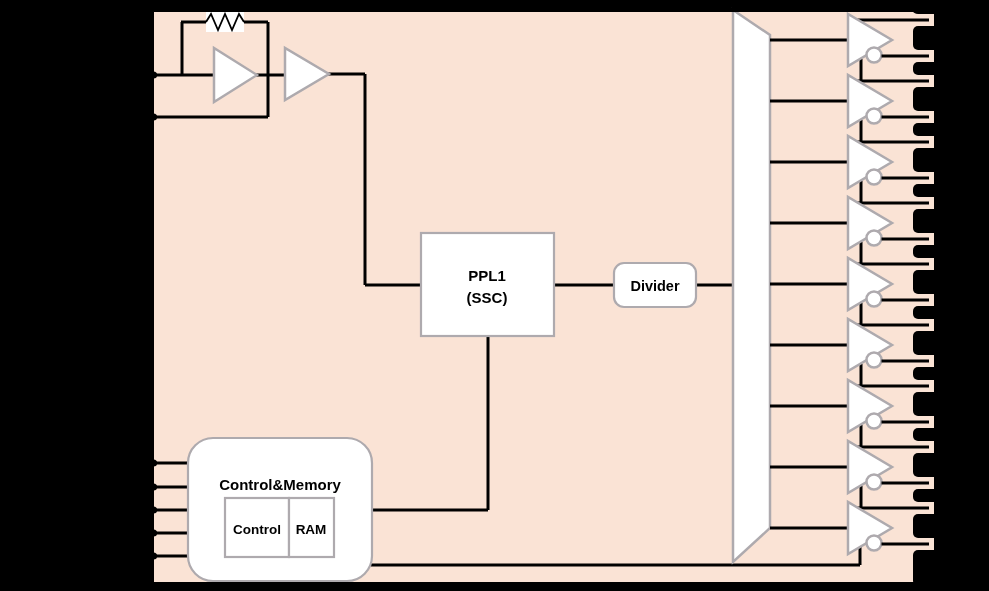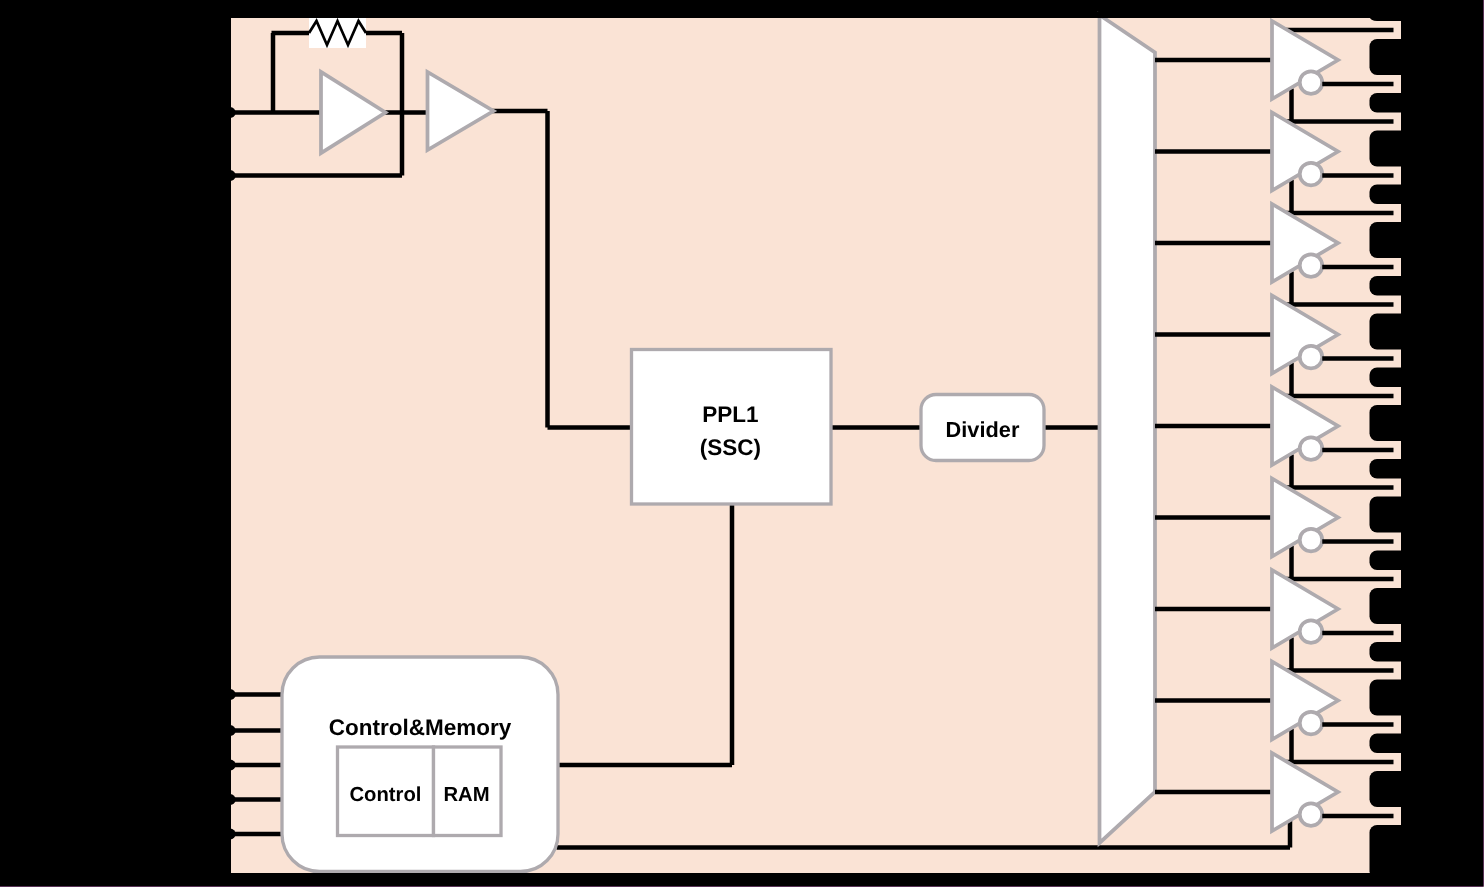--- a/index.html
+++ b/index.html
@@ -1,16 +1,16 @@
 <!DOCTYPE html>
 <html><head>
 <meta charset="utf-8">
 <style>
   html,body{margin:0;padding:0;background:#000;}
-  .stage{position:relative;width:989px;height:591px;background:#d946ef;overflow:hidden;
+  .stage{position:relative;width:989px;height:591px;background:#be185d;overflow:hidden;
          font-family:"Liberation Sans",sans-serif;}
   svg text{font-family:"Liberation Sans",sans-serif;font-weight:bold;fill:#000;}
 </style>
 <style>.shape{fill:#FFFFFF;stroke:#AEAAAE;stroke-width:2.5;}.sw2{stroke-width:2.2;}</style></head>
 <body>
 
 <div class="stage">
 <svg width="989" height="591" viewBox="0 0 989 591">
 
   <rect x="0" y="0" width="989" height="591" fill="#000000"></rect>

